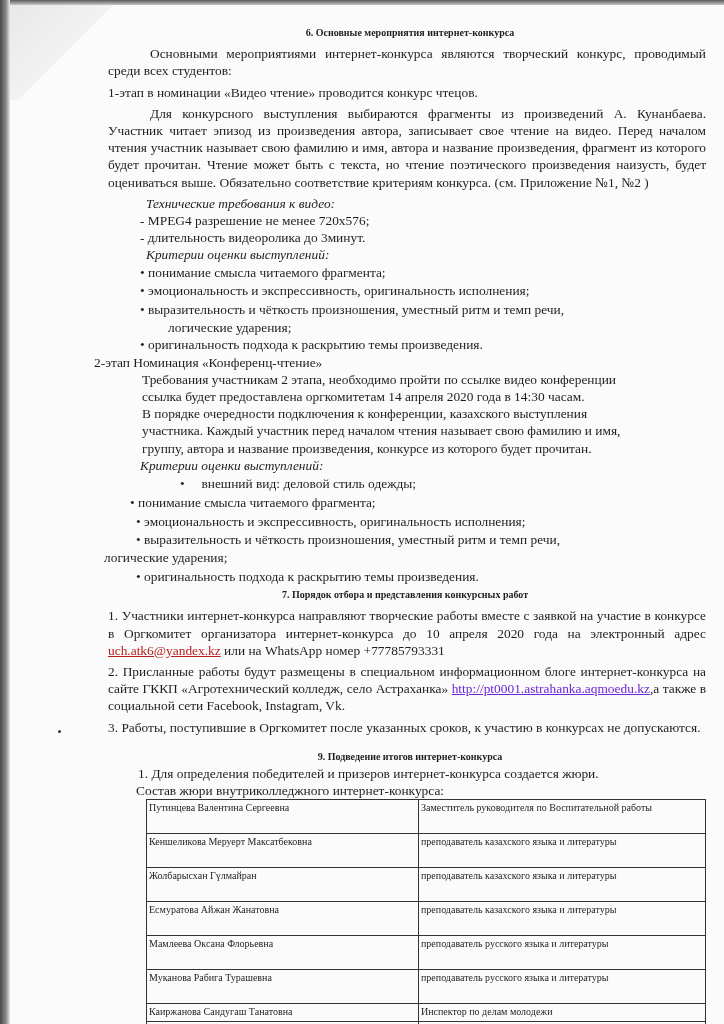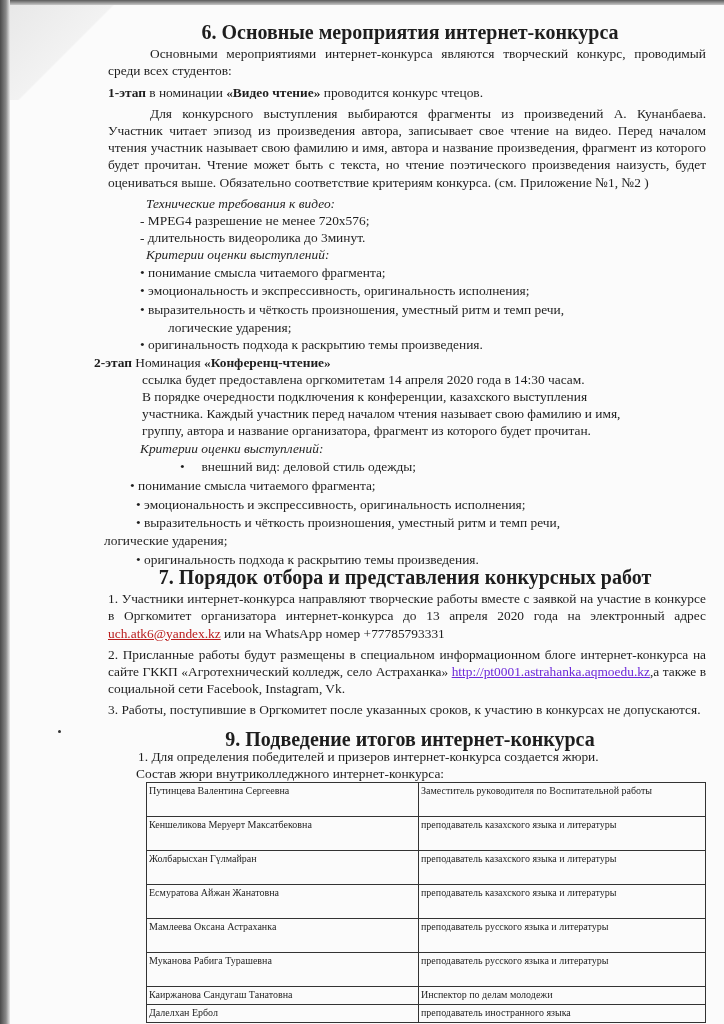--- a/index.html
+++ b/index.html
@@ -22,25 +22,25 @@
     background: #fbfbfb;
   }
   .fold-corner {
     position: absolute; left: 10px; top: 5px; width: 110px; height: 95px;
     background: linear-gradient(135deg, #e8e8e8 0%, #f2f2f2 50%, transparent 51%);
   }
   .content {
     position: absolute; left: 110px; top: 24px; width: 600px;
     font-size: 13.4px; line-height: 17.2px;
   }
-  .h { font-weight: bold; text-align: center; font-size: 20px; }
+  .h { font-weight: bold; text-align: center; font-size: 10px; }
   .p { margin: 4px; text-align: justify; }
   .indent { text-indent: 42px; }
   .it { font-style: italic; }
-  .b { font-weight: bold; }
+  .b { font-weight: normal; }
   .u { text-decoration: underline; }
   .l35 { padding-left: 36px; }
   .l30 { padding-left: 30px; }
   .l25 { padding-left: 26px; }
   .l20 { padding-left: 20px; }
   .l60 { padding-left: 58px; }
   .bullet::before { content: "\2022\00a0"; }
   .sp { height: 8px; }
   table.jury {
     border-collapse: collapse; margin-left: 36px; width: 560px;
@@ -80,35 +80,36 @@
   <div class="it l35">Критерии оценки выступлений:</div>
   <div class="l30 bullet" style="line-height:18.5px">понимание смысла читаемого фрагмента;</div>
   <div class="l30 bullet" style="line-height:18.5px">эмоциональность и экспрессивность, оригинальность  исполнения;</div>
   <div class="l30 bullet" style="line-height:18.5px">выразительность и чёткость произношения, уместный ритм и темп речи,</div>
   <div class="l60">логические ударения;</div>
   <div class="l30 bullet">оригинальность подхода к раскрытию темы произведения.</div>
 
   <div style="margin-left:-16px">
     <span class="b">2-этап</span><span> Номинация </span><span class="b">«Конференц-чтение»</span>
   </div>
+  <div class="l35" style="margin-left:-4px">Требования участникам 2 этапа, необходимо пройти по ссылке видео конференции</div>
   <div class="l35" style="margin-left:-4px">ссылка будет предоставлена оргкомитетам 14 апреля  2020 года  в 14:30 часам.</div>
   <div class="l35" style="margin-left:-4px">В порядке очередности подключения к конференции, казахского выступления</div>
   <div class="l35" style="margin-left:-4px">участника. Каждый участник перед началом чтения называет свою фамилию и имя,</div>
-  <div class="l35" style="margin-left:-4px">группу, автора и название организатора, фрагмент из которого будет прочитан.</div>
+  <div class="l35" style="margin-left:-4px">группу, автора и название произведения, конкурсе из которого будет прочитан.</div>
   <div class="it l30">Критерии оценки выступлений:</div>
   <div style="padding-left:70px;line-height:19px"><span>•&nbsp;&nbsp;&nbsp;&nbsp;&nbsp;</span><span>внешний вид: деловой стиль одежды;</span></div>
   <div class="l20 bullet" style="line-height:19px">понимание смысла читаемого фрагмента;</div>
   <div class="l25 bullet" style="line-height:19px">эмоциональность и экспрессивность, оригинальность  исполнения;</div>
   <div class="l25 bullet">выразительность и чёткость произношения, уместный ритм и темп   речи,</div>
   <div style="margin-left:-6px;line-height:19px">логические ударения;</div>
   <div class="l25 bullet" style="line-height:19px">оригинальность подхода к раскрытию темы произведения.</div>
 
   <div class="h" style="margin-left:-10px">7. Порядок отбора и представления конкурсных работ</div>
   <p class="p" style="margin-left:-2px">
-    <span>1. Участники интернет-конкурса направляют творческие работы вместе с заявкой на участие в конкурсе в Оргкомитет организатора интернет-конкурса до 13 апреля 2020 года на электронный адрес </span><span class="u" style="color:#b91c1c">uch.atk6@yandex.kz</span><span> или на WhatsApp номер +77785793331</span>
+    <span>1. Участники интернет-конкурса направляют творческие работы вместе с заявкой на участие в конкурсе в Оргкомитет организатора интернет-конкурса до 10 апреля 2020 года на электронный адрес </span><span class="u" style="color:#b91c1c">uch.atk6@yandex.kz</span><span> или на WhatsApp номер +77785793331</span>
   </p>
   <p class="p" style="margin-left:-2px">
     <span>2. Присланные работы будут размещены в специальном информационном блоге интернет-конкурса на сайте ГККП «Агротехнический колледж, село Астраханка» </span><span class="u" style="color:#6d28d9">http://pt0001.astrahanka.aqmoedu.kz</span><span>,а также в социальной сети Facebook, Instagram, Vk.</span>
   </p>
   <p class="p" style="margin-left:-2px">3. Работы, поступившие в Оргкомитет после указанных сроков, к участию в конкурсах не допускаются.</p>
 
   <div class="sp"></div>
   <div class="h">9. Подведение итогов интернет-конкурса</div>
   <div style="padding-left:28px">1.   Для определения победителей и призеров интернет-конкурса создается жюри.</div>
   <div style="padding-left:26px">Состав жюри внутриколледжного интернет-конкурса:</div>
@@ -125,21 +126,21 @@
       </tr>
       <tr class="two">
         <td class="name">Жолбарысхан Гүлмайран</td>
         <td class="role">преподаватель казахского языка и литературы</td>
       </tr>
       <tr class="two">
         <td class="name">Есмуратова Айжан Жанатовна</td>
         <td class="role">преподаватель казахского языка и литературы</td>
       </tr>
       <tr class="two">
-        <td class="name">Мамлеева Оксана Астраханка</td>
+        <td class="name">Мамлеева Оксана Флорьевна</td>
         <td class="role">преподаватель русского языка и литературы</td>
       </tr>
       <tr class="two">
         <td class="name">Муканова Рабига Турашевна</td>
         <td class="role">преподаватель русского языка и литературы</td>
       </tr>
       <tr class="one">
         <td class="name">Каиржанова Сандугаш Танатовна</td>
         <td class="role">Инспектор по делам молодежи</td>
       </tr>

